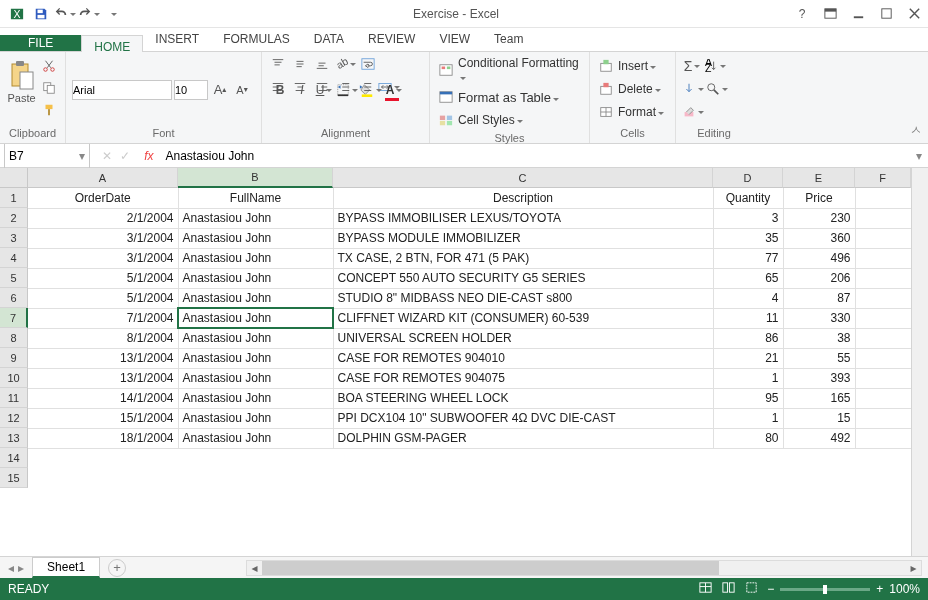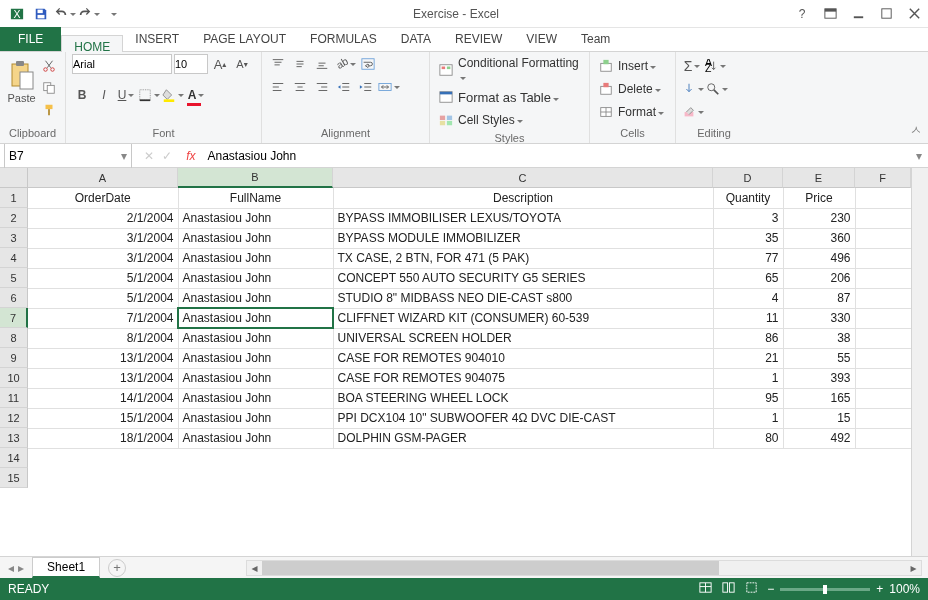--- a/index.html
+++ b/index.html
@@ -9,41 +9,41 @@
 .titlebar { height:28px; background:#fff; display:flex; align-items:center; color:#444; border-bottom:1px solid #e5e5e5; }
 .titlebar .qat { display:flex; align-items:center; gap:2px; padding-left:6px; }
 .qat-btn { width:22px; height:22px; display:flex; align-items:center; justify-content:center; color:#555; }
 .qat-btn svg { width:14px; height:14px; }
 .titlebar .title { flex:1; text-align:center; color:#545454; }
 .titlebar .winctrl { display:flex; gap:0; }
 .winctrl .wc { width:28px; height:28px; display:flex; align-items:center; justify-content:center; color:#555; }
 
 
 .tabs { height:24px; display:flex; align-items:flex-end; border-bottom:1px solid #d4d4d4; background:#fff; }
-.tabs .file { background:#217346; color:#fff; height:24px; padding:0 18px; display:flex; align-items:center; font-size:12px; }
+.tabs .file { background:#217346; color:#fff; height:16px; padding:0 28px; display:flex; align-items:center; font-size:12px; }
 .tab { height:24px; padding:0 12px; display:flex; align-items:center; color:#444; font-size:12px; }
 .tab.active { border:1px solid #d4d4d4; border-bottom:1px solid #f5f6f7; background:#f5f6f7; color:#217346; position:relative; top:8px; }
 
 
 .ribbon { height:92px; background:#f5f6f7; border-bottom:1px solid #d4d4d4; display:flex; position:relative; }
 .group { border-right:1px solid #e0e0e0; display:flex; flex-direction:column; padding:2px 6px 0; }
 .group .ctl { flex:1; display:flex; gap:2px; align-items:flex-start; }
 .group .label { font-size:11px; color:#6a6a6a; text-align:center; padding:2px 0 4px; }
 .sbtn { display:inline-flex; align-items:center; justify-content:center; min-width:20px; height:20px; color:#555; }
 .sbtn svg { width:14px; height:14px; }
 .drop::after { content:""; display:inline-block; margin-left:2px; border:3px solid transparent; border-top-color:#777; position:relative; top:2px; }
 .big { width:36px; height:56px; display:flex; flex-direction:column; align-items:center; justify-content:center; gap:2px; color:#555; }
 .big .cap { font-size:11px; text-align:center; line-height:1.1; }
 .row { display:flex; gap:2px; align-items:center; }
 select, input.combobox { border:1px solid #c8c8c8; height:20px; font-size:11px; background:#fff; }
 .ribbon .collapse { position:absolute; right:6px; bottom:4px; color:#777; }
 
 
 .fbar { height:24px; display:flex; align-items:center; border-bottom:1px solid #d4d4d4; background:#fff; }
-.namebox { width:128px; height:20px; border:1px solid #c8c8c8; margin:0 4px; display:flex; align-items:center; padding:12px 4px; font-size:12px; }
+.namebox { width:86px; height:20px; border:1px solid #c8c8c8; margin:0 4px; display:flex; align-items:center; padding:12px 4px; font-size:12px; }
 .fbar .fxbtns { display:flex; gap:8px; padding:0 8px; color:#888; }
 .fbar .fx { font-style:italic; color:#ef4444; padding:0 6px; }
 .fbar .formula { flex:1; padding:0 6px; font-size:12px; }
 
 
 .gridwrap { flex:1; position:relative; overflow:hidden; display:flex; }
 .rowheads { width:28px; display:flex; flex-direction:column; }
 .rowheads .corner { height:20px; background:#e6e6e6; border-right:1px solid #c8c8c8; border-bottom:1px solid #c8c8c8; }
 .rowheads .rh { height:20px; background:#e6e6e6; border-right:1px solid #c8c8c8; border-bottom:1px solid #d4d4d4; display:flex; align-items:center; justify-content:center; font-size:11px; color:#333; }
 .rowheads .rh.sel { background:#d3e5d3; border-right:2px solid #217346; }
@@ -134,21 +134,20 @@
         </svg>
       </span>
   </div>
 </div>
 
 <div class="tabs">
   <div class="file">FILE</div>
   <div id="tabrow" style="display: contents;"></div>
 <div class="tab active">HOME</div>
     <div class="tab">INSERT</div>
-    <div class="tab">PAGE LAYOUT</div>
     <div class="tab">FORMULAS</div>
     <div class="tab">DATA</div>
     <div class="tab">REVIEW</div>
     <div class="tab">VIEW</div>
     <div class="tab">Team</div>
   </div>
 
 <div class="ribbon">
 
   <div class="group" style="width:66px">
@@ -180,21 +179,21 @@
               <rect x="4" y="2" width="8" height="5" fill="#f5c04a"></rect>
               <rect x="7" y="7" width="2" height="7" fill="#b28a2f"></rect>
             </svg>
           </span>
       </div>
     </div>
     <div class="label">Clipboard</div>
   </div>
 
   <div class="group" style="width:196px">
-    <div class="ctl" style="flex-direction:column;gap:11px;align-items:stretch">
+    <div class="ctl" style="flex-direction:row;gap:18px;align-items:stretch">
       <div class="row">
         <input class="combobox" style="width: 100px;" value="Arial">
         <input class="combobox" style="width: 34px;" value="10">
         <span class="sbtn" style="font-size:13px">A<sup style="font-size:8px">▴</sup></span>
         <span class="sbtn" style="font-size:11px">A<sup style="font-size:8px">▾</sup></span>
       </div>
       <div class="row">
         <span class="sbtn">
             <b>B</b>
           </span>

